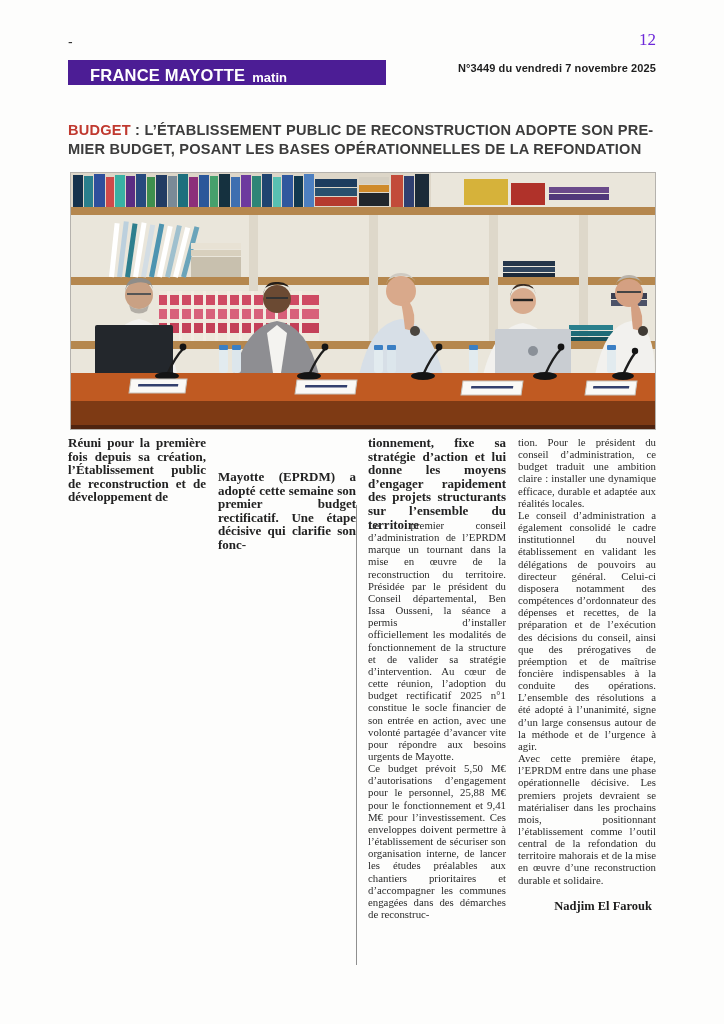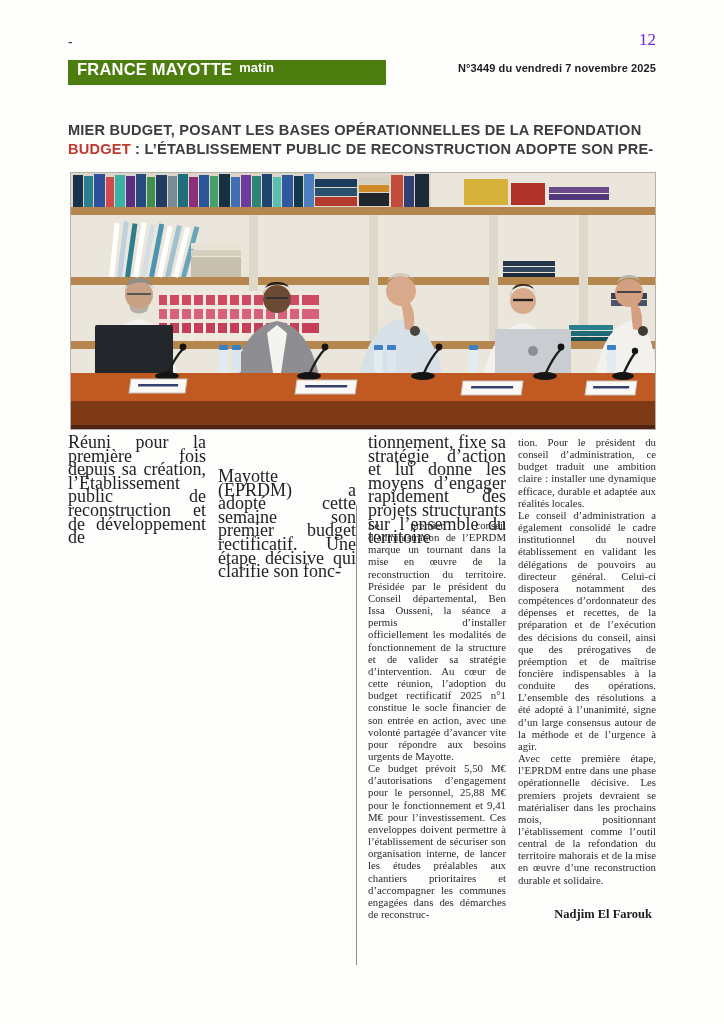--- a/index.html
+++ b/index.html
@@ -14,23 +14,23 @@
   .corner-dash{
     position:absolute;left:68px;top:34px;
     font-family:"Liberation Sans",sans-serif;font-size:14px;color:#333;
   }
   .page-number{
     position:absolute;left:630px;top:30px;width:26px;
     font-family:"Liberation Serif",serif;font-size:17px;color:#6d28d9;text-align:right;
   }
   .banner{
     position:absolute;left:68px;top:60px;width:318px;height:25px;
-    background:#4d7c0f;
-    display:flex;align-items:flex-start;
-    padding-left:9px;box-sizing:border-box;
+    background:#4c1d95;
+    display:flex;align-items:flex-end;
+    padding-left:22px;box-sizing:border-box;
     color:#fff;font-family:"Liberation Sans",sans-serif;
   }
   .banner .t1{font-weight:bold;font-size:16.5px;letter-spacing:.2px;}
   .banner .t2{font-weight:bold;font-size:13px;margin-left:7px;font-weight:600;}
   .issue-line{
     position:absolute;left:420px;top:62px;width:236px;
     text-align:right;
     font-family:"Liberation Sans",sans-serif;font-weight:bold;
     font-size:11px;color:#1e1e1e;letter-spacing:.1px;
   }
@@ -47,62 +47,62 @@
     letter-spacing:.2px;font-weight:600;
   }
   .kicker .red{color:#c0392f;}
   .photo-frame{
     position:absolute;left:70px;top:172px;width:584px;height:256px;
     border:1px solid #b5b2ad;box-sizing:content-box;background:#e9e5da;
   }
   .photo-frame svg{display:block;}
   .lede{
     position:absolute;top:436px;width:138px;
-    font-weight:normal;font-size:18px;line-height:13.6px;
+    font-weight:bold;font-size:13px;line-height:13.6px;
     text-align:justify;color:#222;
   }
   .lede.c1{left:68px;}
   .lede.c2{left:218px;margin-top:34px;}
   .lede.c3{left:368px;}
   .vrule{
     position:absolute;left:356px;top:505px;width:1px;height:460px;
     background:#8f8f8f;
   }
   .bodycol{
     position:absolute;width:138px;
     font-size:10.8px;line-height:12.15px;
     text-align:justify;color:#2a2a2a;
   }
   .bodycol p{margin:0;}
   .col3-body{left:368px;top:519px;height:448px;}
   .col4-body{left:518px;top:436px;height:530px;}
   .byline{
-    margin-top:22px;
+    margin-top:14px;
     font-weight:bold;font-size:12.5px;
     text-align:right;padding-right:4px;color:#1d1d1d;
   }
 </style>
 </head>
 <body>
 
 <div class="page">
 
   <div class="corner-dash">-</div>
   <div class="page-number">12</div>
 
   <div class="banner">
     <span class="t1">FRANCE MAYOTTE</span>
     <span class="t2">matin</span>
   </div>
   <div class="issue-line">N°3449 du vendredi 7 novembre 2025</div>
 
 
   <div class="kicker">
+    <div><span class="red">BUDGET</span><span> : L’ÉTABLISSEMENT PUBLIC DE RECONSTRUCTION ADOPTE SON PRE-</span></div>
     <div>MIER BUDGET, POSANT LES BASES OPÉRATIONNELLES DE LA REFONDATION</div>
-    <div><span class="red">BUDGET</span><span> : L’ÉTABLISSEMENT PUBLIC DE RECONSTRUCTION ADOPTE SON PRE-</span></div>
   </div>
 
   <div class="photo-frame">
 
     <svg width="584" height="256" viewBox="0 0 584 256">
 
       <rect x="0" y="0" width="584" height="256" fill="#eae6db"></rect>
 
       <g>
         <rect x="0" y="0" width="360" height="34" fill="#ddd6c8"></rect>

